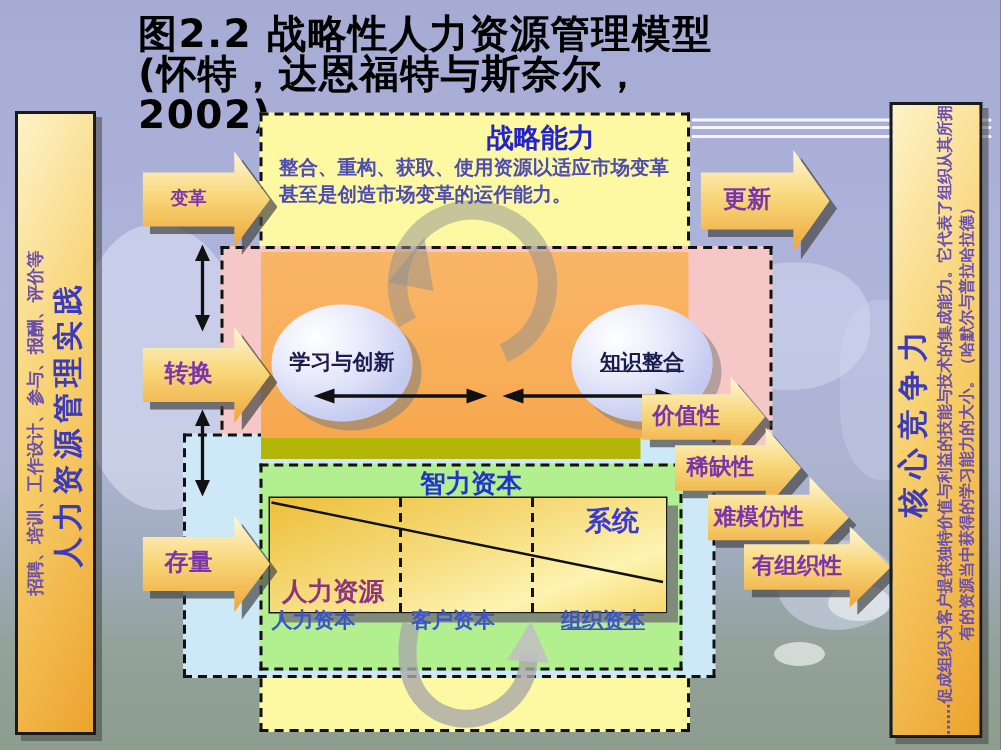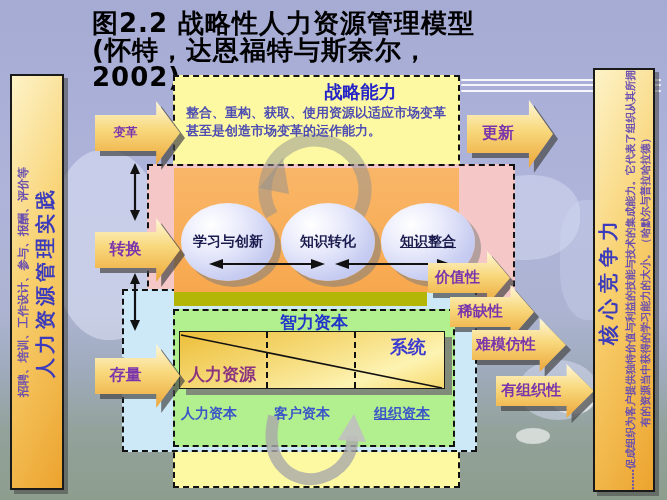--- a/index.html
+++ b/index.html
@@ -25,21 +25,21 @@
   .desc{ position:absolute; font-weight:bold; font-size:13px; line-height:1.35; color:#4d4db2; }
 
   
   .knode{ position:absolute; width:94px; height:78px; border-radius:50%;
     background:radial-gradient(ellipse at 32% 28%, #ffffff 0%, #e8eafb 35%, #c7cdf1 70%, #b6bde9 100%);
     box-shadow:6px 6px 0 rgba(125,125,125,.55);
     display:flex; align-items:center; justify-content:center;
     font-size:14px; font-weight:bold; color:#1b1b4e; }
 
   
-  .goldrect{ position:absolute; left:179px; top:331px; width:266px; height:58px;
+  .goldrect{ position:absolute; left:179px; top:331px; width:266px; height:78px;
     border:1.5px solid #1a1a1a;
     background:linear-gradient(160deg,#edbf3a 0%,#f6dc7d 45%,#fdf3b2 75%,#f6d96e 100%);
     box-shadow:7px 6px 0 rgba(115,115,115,.8); }
   .vdash{ position:absolute; top:0; height:100%; border-left:2px dashed #111; }
 
   
   .ba{ position:absolute; }
   .ba .sh,.ba .ar{ position:absolute; inset:0;
     clip-path:polygon(0 22%,72% 22%,72% 0,100% 50%,72% 100%,72% 78%,0 78%); }
   .ba .sh{ transform:translate(5px,5px); background:rgba(70,70,70,.7); }
@@ -95,23 +95,20 @@
   <svg style="left:247px;top:134px;" width="140" height="115" viewBox="0 0 140 115">
     <circle cx="68" cy="56" r="50" fill="none" stroke="#909090" stroke-width="13" opacity="0.5" stroke-dasharray="240 74" transform="rotate(150 68 56)"></circle>
     <polygon points="12,54 36,24 42,60" fill="#909090" opacity="0.5"></polygon>
   </svg>
 
   <div class="sec-title" style="left:173px;top:80px;width:287px;font-size:18px;color:#2424c8;margin-left:44px;">战略能力</div>
   <div class="desc" style="left:186px;top:104px;width:266px;">整合、重构、获取、使用资源以适应市场变革甚至是创造市场变革的运作能力。</div>
 
   <div class="knode" style="left:181px;top:203px;">
     <span>学习与创新</span>
-  </div>
-  <div class="knode" style="left:281px;top:203px;">
-    <span>知识转化</span>
   </div>
   <div class="knode" style="left:381px;top:203px;text-decoration:underline;">
     <span>知识整合</span>
   </div>
 
   <svg style="left:205px;top:256px;" width="250" height="16" viewBox="0 0 250 16">
     <line x1="16" y1="8" x2="108" y2="8" stroke="#111" stroke-width="2.2"></line>
     <polygon points="4,8 18,3 18,13" fill="#111"></polygon>
     <polygon points="120,8 106,3 106,13" fill="#111"></polygon>
     <line x1="142" y1="8" x2="234" y2="8" stroke="#111" stroke-width="2.2"></line>
@@ -180,21 +177,21 @@
   <div class="ba" style="left:450px;top:285px;width:84px;height:54px;">
     <div class="sh"></div>
     <div class="ar"></div>
     <div class="lb" style="font-size:15px;">稀缺性</div>
   </div>
   <div class="ba" style="left:472px;top:318px;width:94px;height:54px;">
     <div class="sh"></div>
     <div class="ar"></div>
     <div class="lb" style="font-size:15px;">难模仿性</div>
   </div>
-  <div class="ba" style="left:496px;top:364px;width:98px;height:54px;">
+  <div class="ba" style="left:496px;top:351px;width:98px;height:54px;">
     <div class="sh"></div>
     <div class="ar"></div>
     <div class="lb" style="font-size:15px;">有组织性</div>
   </div>
 
   <div class="vbar" style="left:10px;top:74px;width:54px;height:416px;">
     <div class="vrot" style="width:416px;height:54px;gap:1px;">
       <div class="vsub" style="font-size:11.5px;">招聘、培训、工作设计、参与、报酬、评价等</div>
       <div class="vmain" style="font-size:20px;letter-spacing:4px;">人力资源管理实践</div>
     </div>

